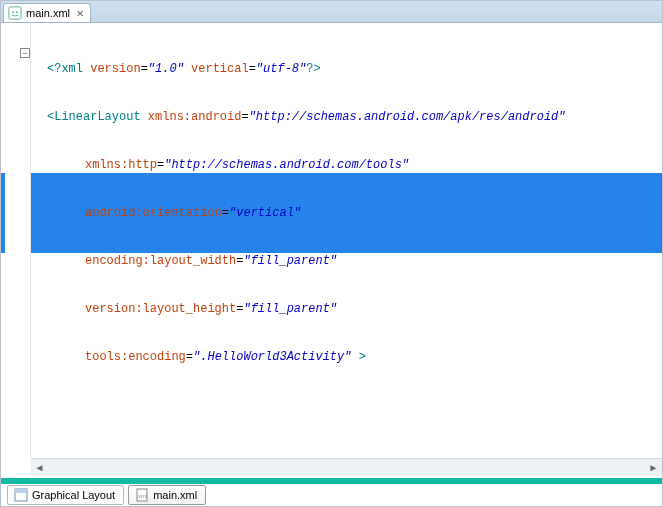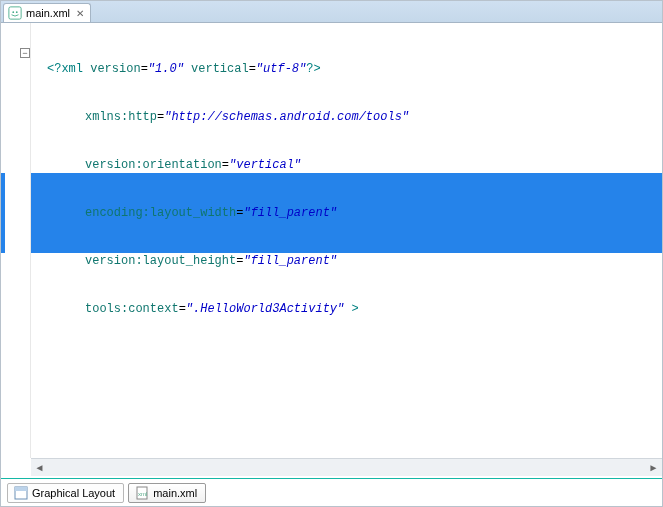--- a/index.html
+++ b/index.html
@@ -81,21 +81,21 @@
     right: 0;
     background: #2583ea;
   }
   .sel-gutter {
     position: absolute;
     left: 0;
     width: 4px;
     background: #2583ea;
   }
   .tag { color: #008080; }
-  .attr { color: #0f766e; }
+  .attr { color: #c2410c; }
   .str { color: #0000c8; font-style: italic; }
   .pi  { color: #008080; }
   .fold {
     position: absolute;
     left: 19px;
     width: 10px;
     height: 10px;
     border: 1px solid #888;
     background: #fff;
     font-size: 9px;
@@ -125,21 +125,21 @@
     font-size: 10px;
   }
   .hscroll .track { flex: 1; }
   .bottom-tabs {
     position: absolute;
     bottom: 0;
     left: 0;
     right: 0;
     height: 28px;
     background: #fff;
-    border-top: 1px solid #14b8a6;
+    border-top: 6px solid #14b8a6;
     display: flex;
     align-items: center;
     padding-left: 6px;
     gap: 4px;
   }
   .btab {
     border: 1px solid #b8b8b8;
     border-radius: 2px;
     padding: 2px 8px 2px 6px;
     font-size: 11px;
@@ -175,25 +175,26 @@
 <div class="editor-wrap">
   <div class="gutter">
     <div class="fold" style="top:25px">−</div>
   </div>
 
   <div class="sel-gutter" style="top:150px; height:80px"></div>
   <div class="sel-block" style="top:150px; height:80px"></div>
 
   <div class="code-area">
     <div class="line"><span class="pi">&lt;?</span><span class="tag">xml</span><span class="attr"> version</span><span>=</span><span class="str">"1.0"</span><span class="attr"> vertical</span><span>=</span><span class="str">"utf-8"</span><span class="pi">?&gt;</span></div>
+    <div class="line"><span class="tag">&lt;</span><span class="tag">LinearLayout</span><span class="attr"> xmlns:android</span><span>=</span><span class="str">"http://schemas.android.com/apk/res/android"</span></div>
     <div class="line" style="padding-left:54px"><span class="attr">xmlns:http</span><span>=</span><span class="str">"http://schemas.android.com/tools"</span></div>
-    <div class="line" style="padding-left:54px"><span class="attr">version:orientation</span><span>=</span><span class="str">"vertical"</span></div>
+    <div class="line" style="padding-left:54px"><span class="attr">android:orientation</span><span>=</span><span class="str">"vertical"</span></div>
     <div class="line" style="padding-left:54px"><span class="attr">encoding:layout_width</span><span>=</span><span class="str">"fill_parent"</span></div>
     <div class="line" style="padding-left:54px"><span class="attr">version:layout_height</span><span>=</span><span class="str">"fill_parent"</span></div>
-    <div class="line" style="padding-left:54px"><span class="attr">tools:context</span><span>=</span><span class="str">".HelloWorld3Activity"</span><span class="tag"> &gt;</span></div>
+    <div class="line" style="padding-left:54px"><span class="attr">tools:encoding</span><span>=</span><span class="str">".HelloWorld3Activity"</span><span class="tag"> &gt;</span></div>
     <div class="line"></div>
     <div class="line"></div>
     
     
     
     
     
     
     
   </div>

